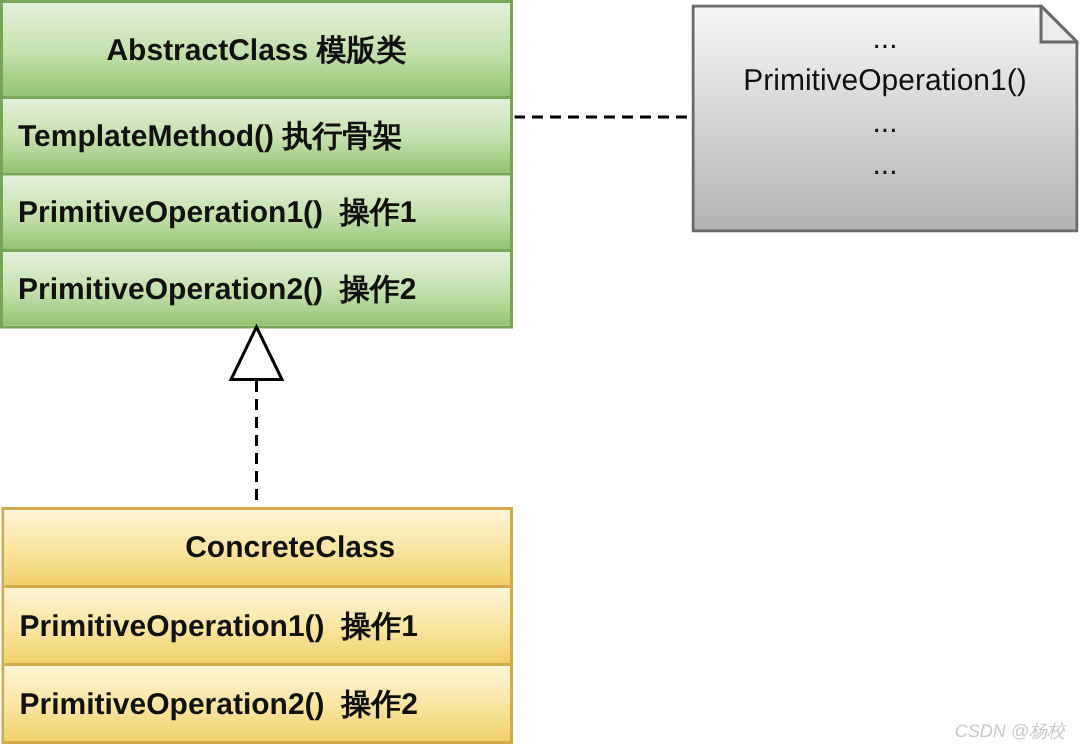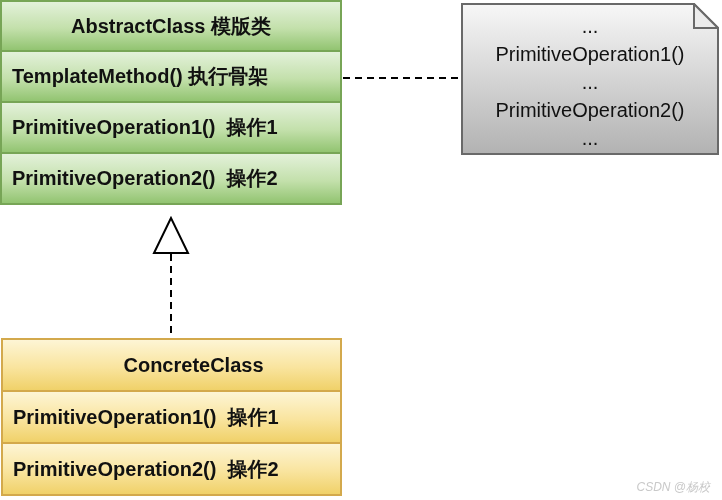--- a/index.html
+++ b/index.html
@@ -41,21 +41,21 @@
   .green-box {
     left: 0; top: 2;
     width: 342;
     width: 342px;
     border: 2px solid var(--green_border);
   }
   .green-box .cell {
     background: linear-gradient(180deg, var(--green_light) 0%, var(--green_mid) 55%, var(--green_dark) 100%);
   }
   .green-box .cell + .cell { border-top: 2px solid var(--green_border); }
-  .green-box .title  { height: 48px; text-align: right; }
+  .green-box .title  { height: 62px; text-align: right; }
   .green-box .method { height: 51px; }
 
   .yellow-box {
     left: 1px; top: 338px;
     width: 341px;
     border: 2px solid var(--yellow_border);
   }
   .yellow-box .cell {
     background: linear-gradient(180deg, var(--yellow_light) 0%, var(--yellow_mid) 55%, var(--yellow_dark) 100%);
     padding-left: 44px;
@@ -131,21 +131,20 @@
           <stop offset="1" stop-color="#b2b2b2"></stop>
         </linearGradient>
       </defs>
       <polygon points="1,1 233,1 257,25 257,151 1,151" fill="url(#noteGrad)" stroke="#696969" stroke-width="2"></polygon>
       <polygon points="233,1 233,25 257,25" fill="#ececec" stroke="#696969" stroke-width="2"></polygon>
     </svg>
     <div class="note-text">
       <div>...</div>
       <div>PrimitiveOperation1()</div>
       <div>...</div>
-      <div>PrimitiveOperation2()</div>
       <div>...</div>
     </div>
   </div>
 
   <svg class="tri" width="42" height="42" viewBox="0 0 42 42">
     <polygon points="20,3 3,38 37,38" fill="#ffffff" stroke="#000000" stroke-width="2"></polygon>
   </svg>
   <div class="dash-v"></div>
 
   <div class="uml-class yellow-box">

